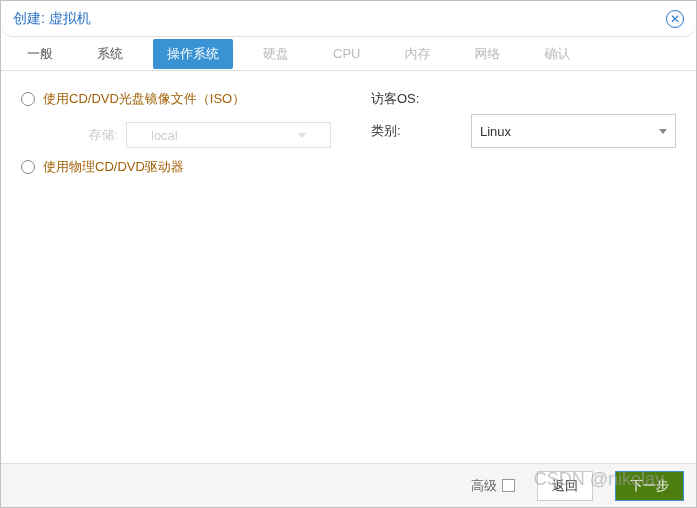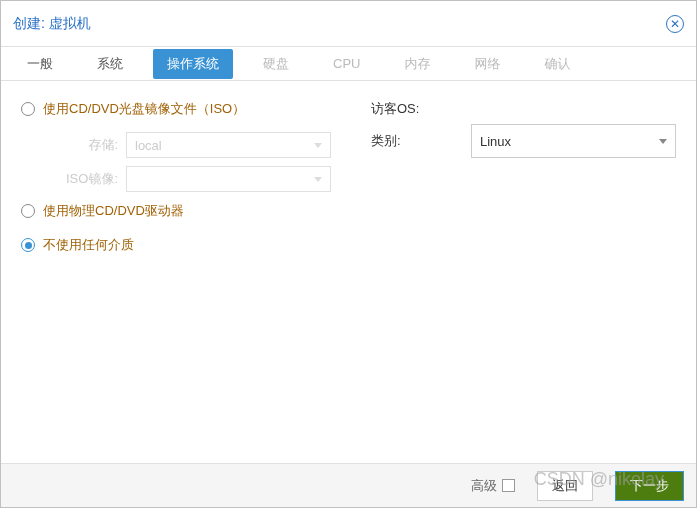--- a/index.html
+++ b/index.html
@@ -11,26 +11,27 @@
     }
     .dialog {
       width: 697px;
       height: 508px;
       border: 1px solid #c0c0c0;
       display: flex;
       flex-direction: column;
       background: #fff;
     }
     .dialog-header {
-      height: 46px;
+      height: 36px;
       border-bottom: 1px solid #e0e0e0;
       display: flex;
       align-items: center;
       padding: 0 12px;
       justify-content: space-between;
+      border-radius: 12px;
     }
     .dialog-title { color: #2b73c7; font-size: 14px; }
     .close-btn {
       width: 18px; height: 18px;
       border: 1.5px solid #2b73c7;
       border-radius: 50%;
       display: flex; align-items: center; justify-content: center;
       cursor: pointer;
       color: #2b73c7;
       font-size: 12px;
@@ -100,21 +101,21 @@
     }
     .field-label.disabled { color: #ccc; }
     .select {
       flex: 1;
       max-width: 205px;
       height: 26px;
       border: 1px solid #ccc;
       background: #fff;
       display: flex;
       align-items: center;
-      padding: 0 8px;
+      padding: 0 24px;
       justify-content: space-between;
       cursor: pointer;
       color: #333;
       gap: 37px;
     }
     .select.disabled { color: #ccc; cursor: default; border-color: #e0e0e0; }
     .select .chev {
       width: 0; height: 0;
       border-left: 4px solid transparent;
       border-right: 4px solid transparent;
@@ -224,34 +225,23 @@
         <span class="radio"></span>
         <span class="radio-label">使用CD/DVD光盘镜像文件（ISO）</span>
       </div>
       <div class="field-row">
         <span class="field-label disabled">存储:</span>
         <div class="select disabled">
           <span>local</span>
           <span class="chev"></span>
         </div>
       </div>
-      <div class="field-row">
-        <span class="field-label disabled">ISO镜像:</span>
-        <div class="select disabled">
-          <span></span>
-          <span class="chev"></span>
-        </div>
-      </div>
       <div class="radio-row" style="margin-top:6px">
         <span class="radio"></span>
         <span class="radio-label">使用物理CD/DVD驱动器</span>
-      </div>
-      <div class="radio-row">
-        <span class="radio checked"></span>
-        <span class="radio-label">不使用任何介质</span>
       </div>
     </div>
 
     <div class="col-right">
       <div class="heading">访客OS:</div>
       <div class="right-label-row">
         <span class="right-label">类别:</span>
         <div class="right-select">
           <span>Linux</span>
           <span class="chev"></span>

